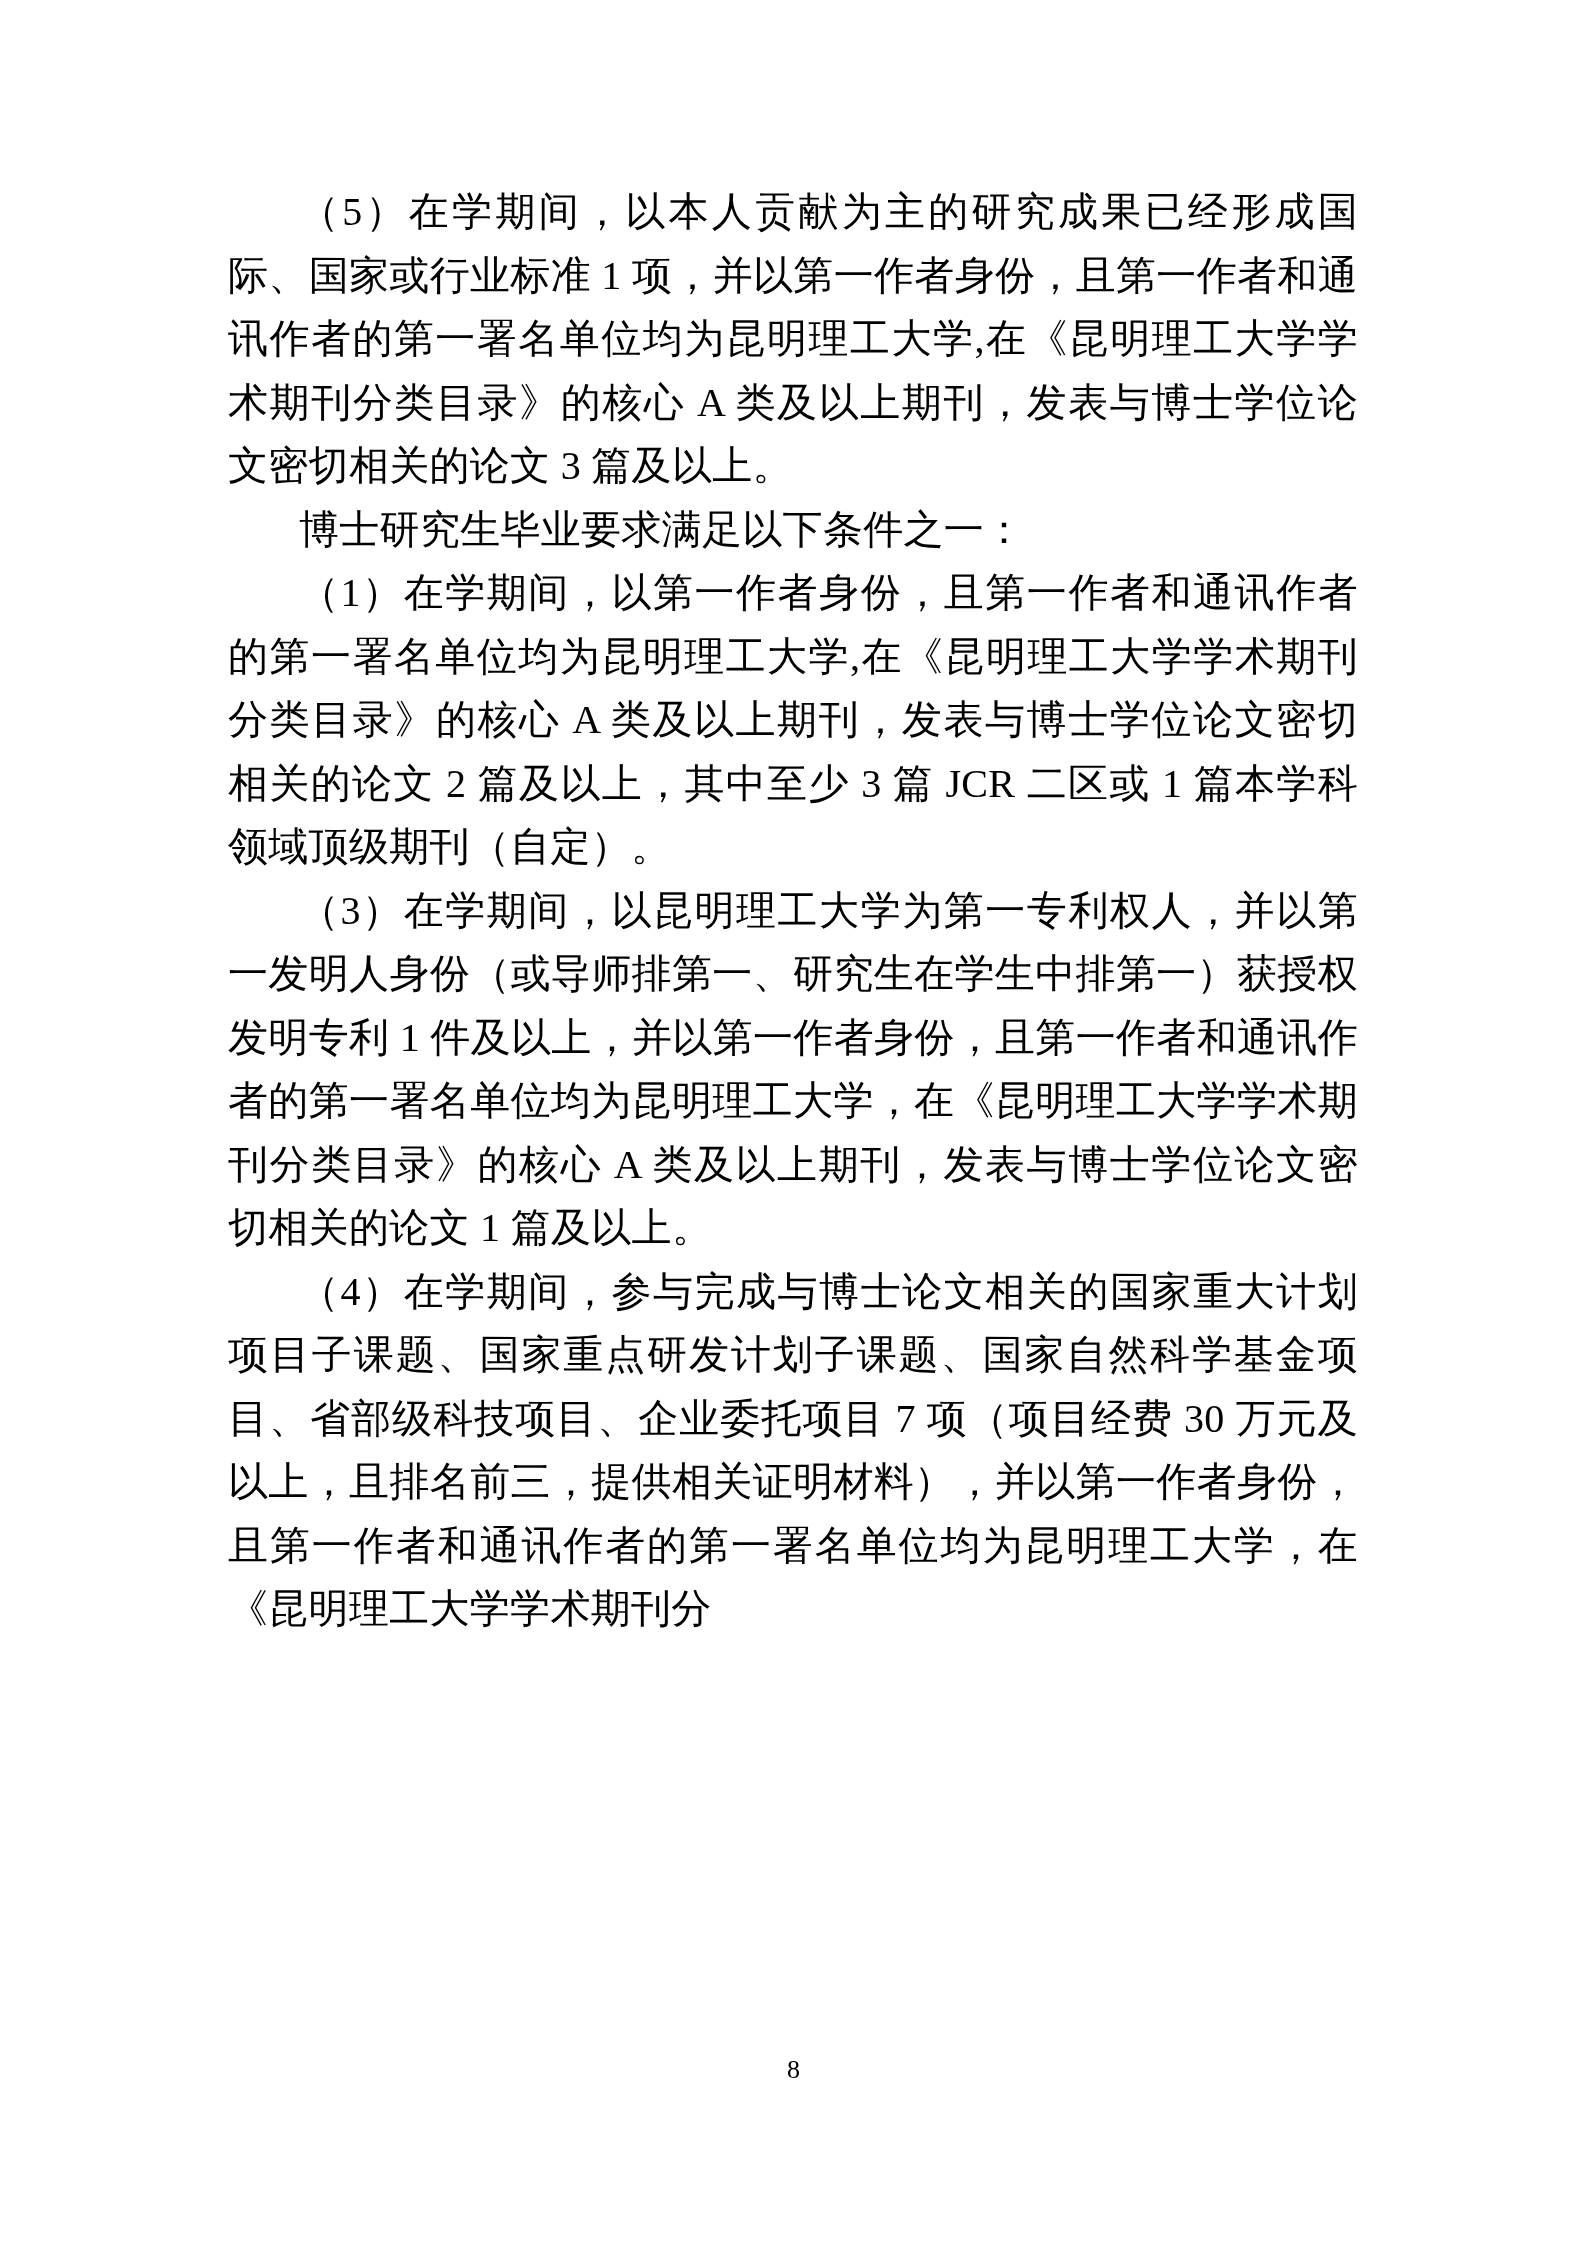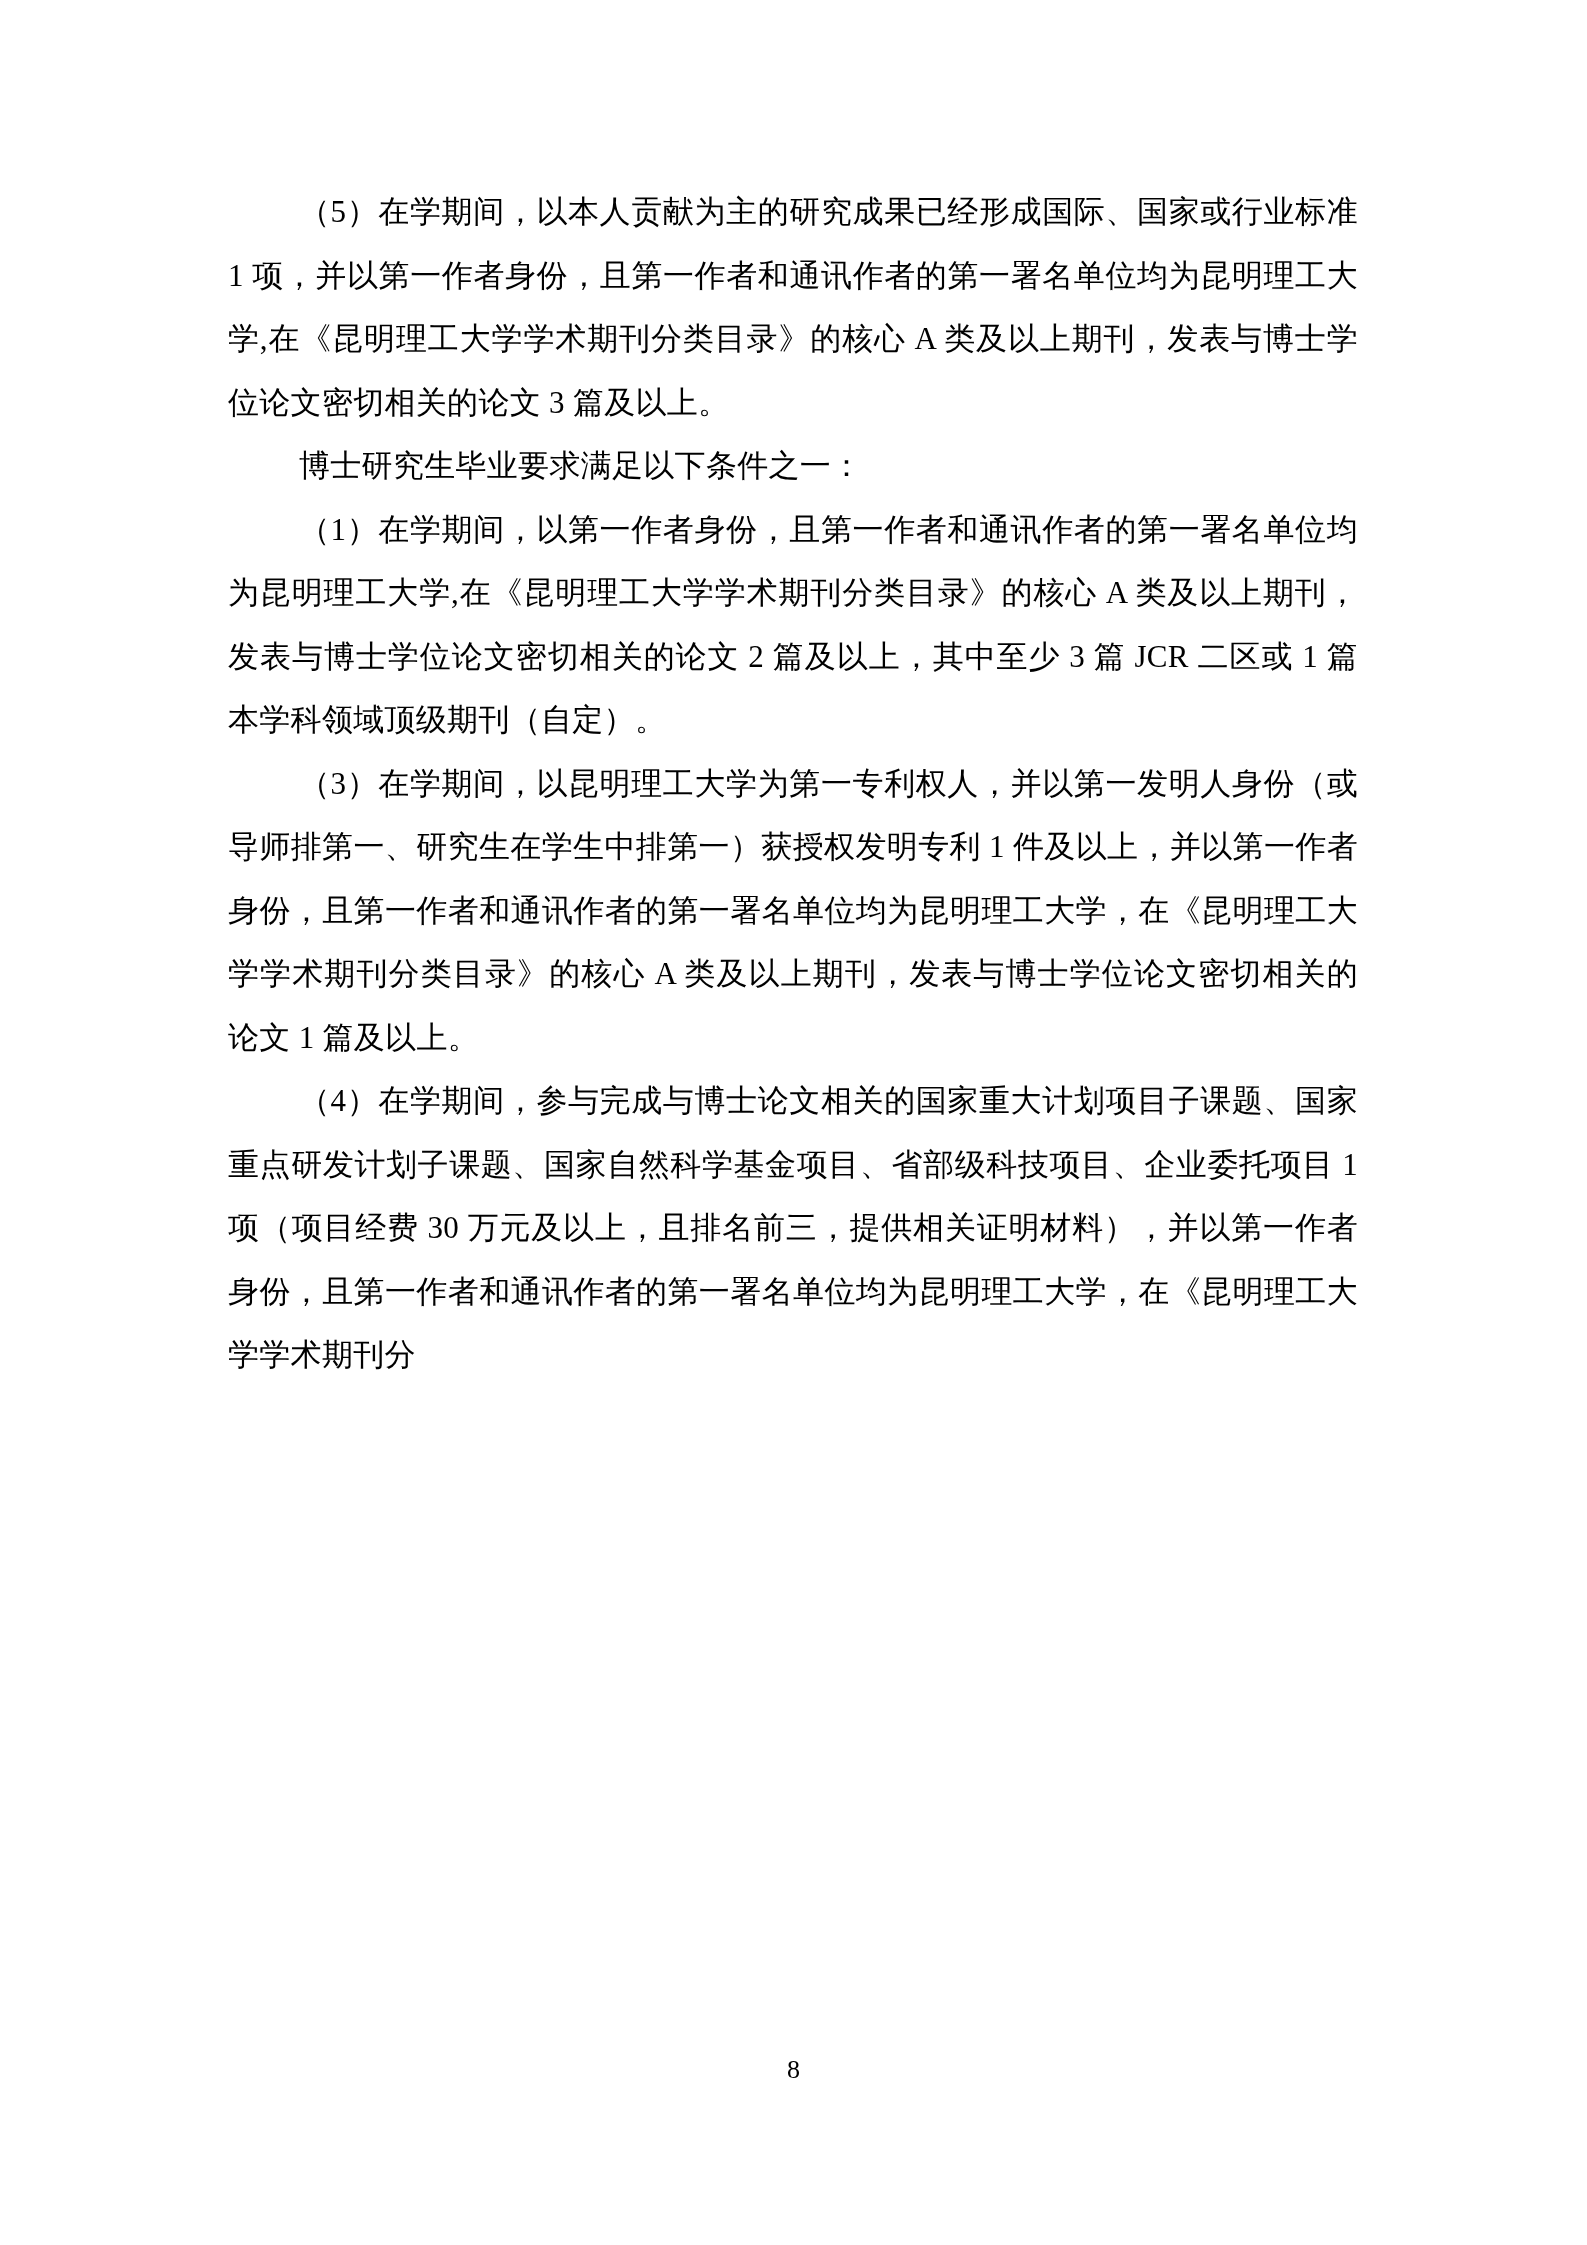--- a/index.html
+++ b/index.html
@@ -24,21 +24,21 @@
     background: #ffffff;
   }
   .content {
     position: absolute;
     left: 228px;
     top: 180px;
     width: 1130px;
   }
   p.para {
     margin: 0 0 0 0;
-    font-size: 31px;
+    font-size: 40px;
     line-height: 63.5px;
     text-align: justify;
     text-justify: inter-ideograph;
     text-indent: 71px;
     letter-spacing: 0.3px;
     font-family: "Liberation Serif", "DejaVu Serif", serif;
   }
   .page-number {
     position: absolute;
     top: 2055px;
@@ -52,16 +52,16 @@
 </style>
 </head>
 <body>
 
 <div class="page">
   <div class="content">
     <p class="para">（5）在学期间，以本人贡献为主的研究成果已经形成国际、国家或行业标准 1 项，并以第一作者身份，且第一作者和通讯作者的第一署名单位均为昆明理工大学,在《昆明理工大学学术期刊分类目录》的核心 A 类及以上期刊，发表与博士学位论文密切相关的论文 3 篇及以上。</p>
     <p class="para">博士研究生毕业要求满足以下条件之一：</p>
     <p class="para">（1）在学期间，以第一作者身份，且第一作者和通讯作者的第一署名单位均为昆明理工大学,在《昆明理工大学学术期刊分类目录》的核心 A 类及以上期刊，发表与博士学位论文密切相关的论文 2 篇及以上，其中至少 3 篇 JCR 二区或 1 篇本学科领域顶级期刊（自定）。</p>
     <p class="para">（3）在学期间，以昆明理工大学为第一专利权人，并以第一发明人身份（或导师排第一、研究生在学生中排第一）获授权发明专利 1 件及以上，并以第一作者身份，且第一作者和通讯作者的第一署名单位均为昆明理工大学，在《昆明理工大学学术期刊分类目录》的核心 A 类及以上期刊，发表与博士学位论文密切相关的论文 1 篇及以上。</p>
-    <p class="para">（4）在学期间，参与完成与博士论文相关的国家重大计划项目子课题、国家重点研发计划子课题、国家自然科学基金项目、省部级科技项目、企业委托项目 1 项（项目经费 30 万元及以上，且排名前三，提供相关证明材料），并以第一作者身份，且第一作者和通讯作者的第一署名单位均为昆明理工大学，在《昆明理工大学学术期刊分</p>
+    <p class="para">（4）在学期间，参与完成与博士论文相关的国家重大计划项目子课题、国家重点研发计划子课题、国家自然科学基金项目、省部级科技项目、企业委托项目 7 项（项目经费 30 万元及以上，且排名前三，提供相关证明材料），并以第一作者身份，且第一作者和通讯作者的第一署名单位均为昆明理工大学，在《昆明理工大学学术期刊分</p>
   </div>
   <div class="page-number">8</div>
 </div>
 
 </body></html>

